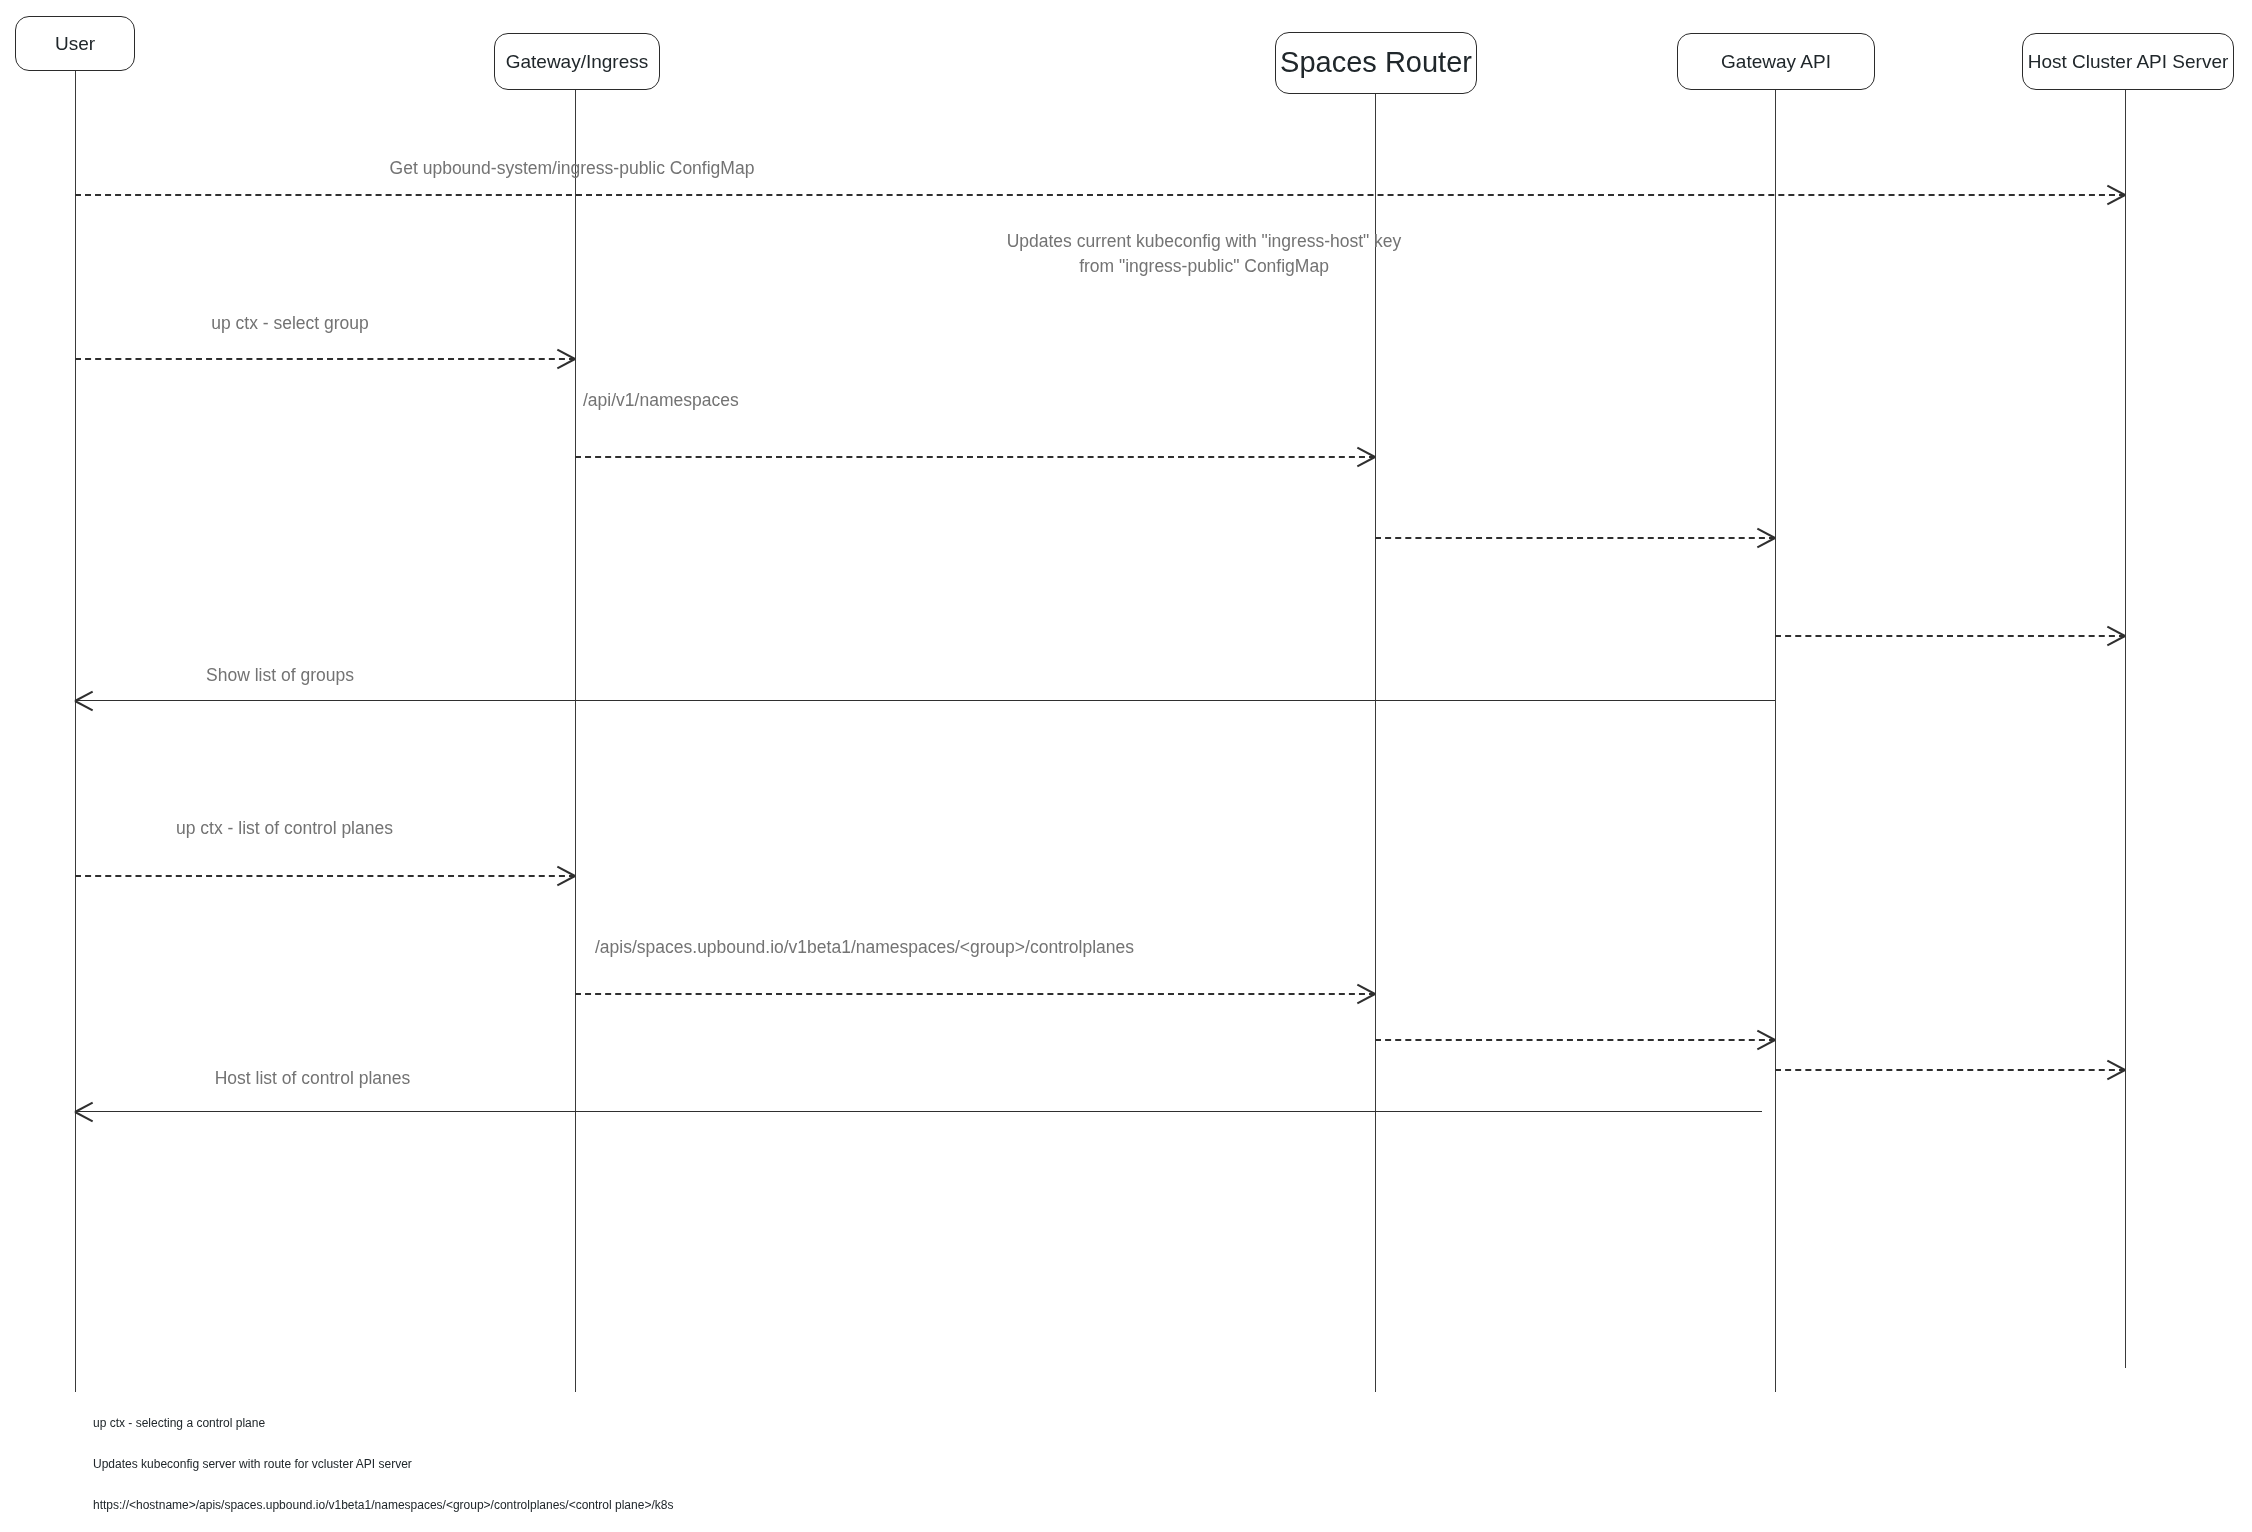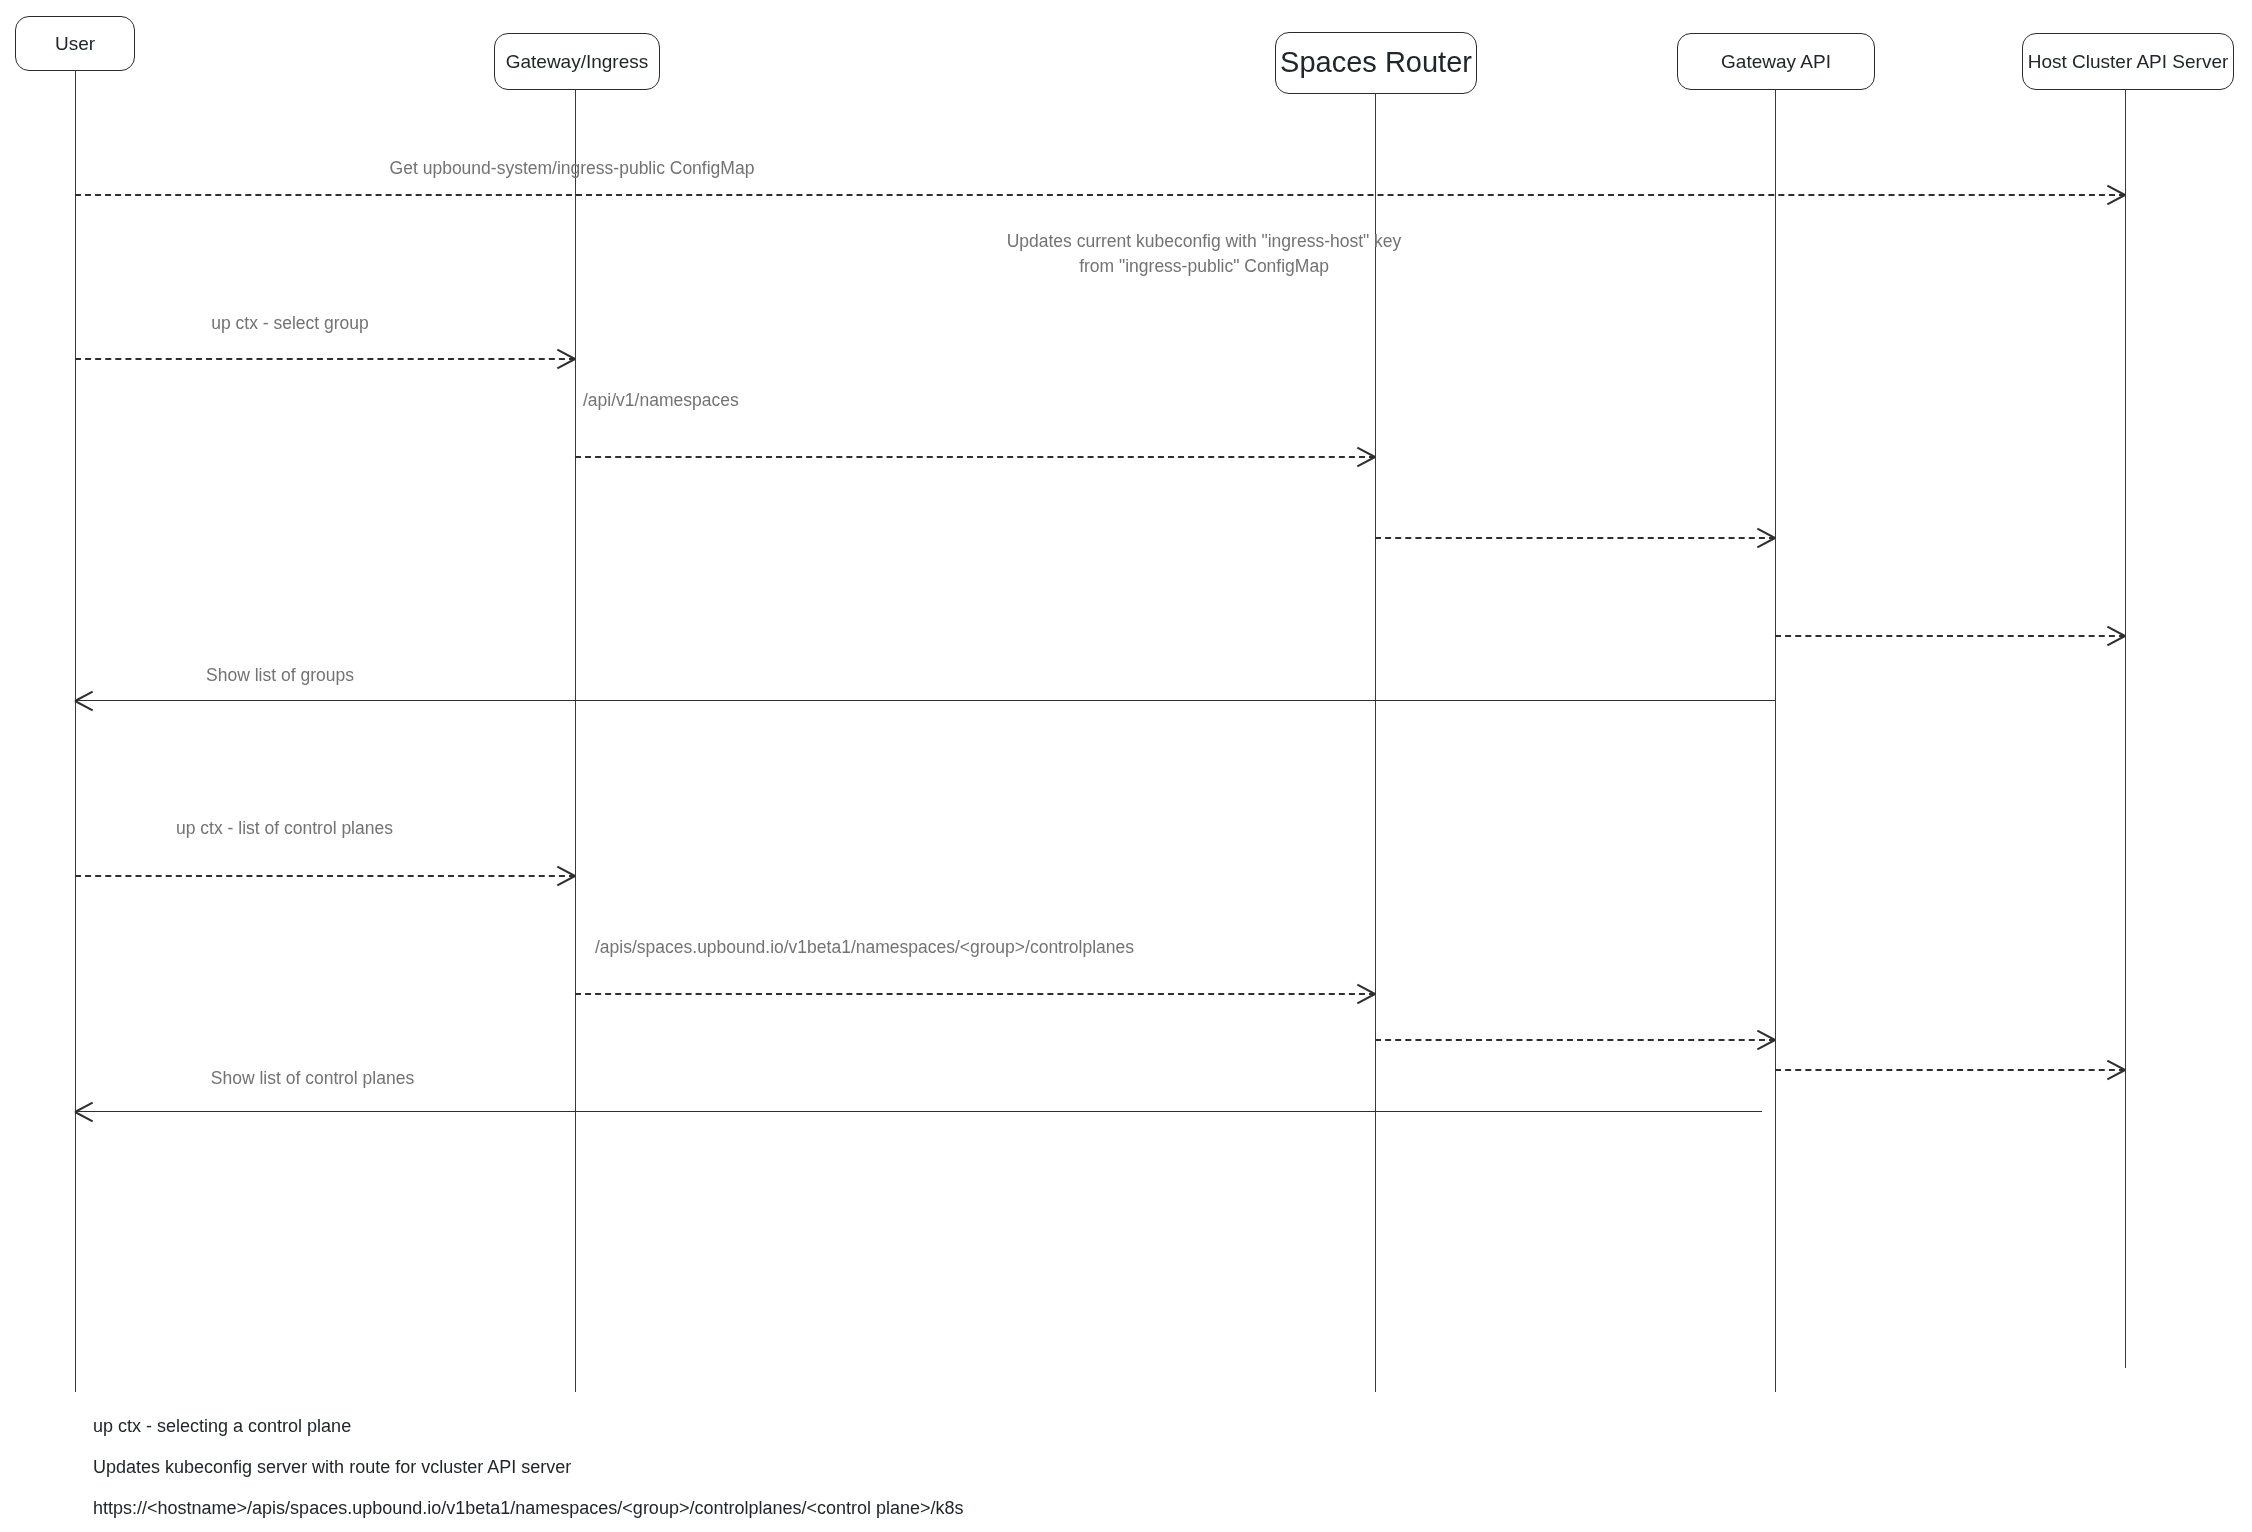--- a/index.html
+++ b/index.html
@@ -89,21 +89,21 @@
     font-size: 17.5px;
     color: #737373;
     white-space: pre;
     line-height: 1.45;
   }
   .msglabel.center { text-align: center; }
 
   
   .note {
     position: absolute;
-    font-size: 18px;
+    font-size: 12px;
     color: #20272b;
     white-space: nowrap;
   }
 </style>
 </head>
 <body>
 
 <div id="canvas">
 
   <div class="participant" style="left:15px; top:16px; width:120px; height:55px;">
@@ -168,21 +168,21 @@
   <div class="arrow-r" style="left:1375px; top:993px;"></div>
 
   <div class="msglabel" style="left:1383px; top:1010px;"></div>
   <div class="msg" style="left:1375px; top:1039px; width:400px;"></div>
   <div class="arrow-r" style="left:1775px; top:1039px;"></div>
 
   <div class="msglabel" style="left:1783px; top:1044px;"></div>
   <div class="msg" style="left:1775px; top:1069px; width:350px;"></div>
   <div class="arrow-r" style="left:2125px; top:1069px;"></div>
 
-  <div class="msglabel center" style="left:75px; top:1066px; width:475px;">Show list of control planes</div>
+  <div class="msglabel center" style="left:75px; top:1066px; width:475px;">Host list of control planes</div>
   <div class="msg solid" style="left:75px; top:1111px; width:1687px;"></div>
   <div class="arrow-l" style="left:75px; top:1111px;"></div>
 
   <div class="note" style="left:93px; top:1416px;">up ctx - selecting a control plane</div>
   <div class="note" style="left:93px; top:1457px;">Updates kubeconfig server with route for vcluster API server</div>
   <div class="note" style="left:93px; top:1498px;">https://&lt;hostname&gt;/apis/spaces.upbound.io/v1beta1/namespaces/&lt;group&gt;/controlplanes/&lt;control plane&gt;/k8s</div>
 
 </div>
 
 </body></html>

